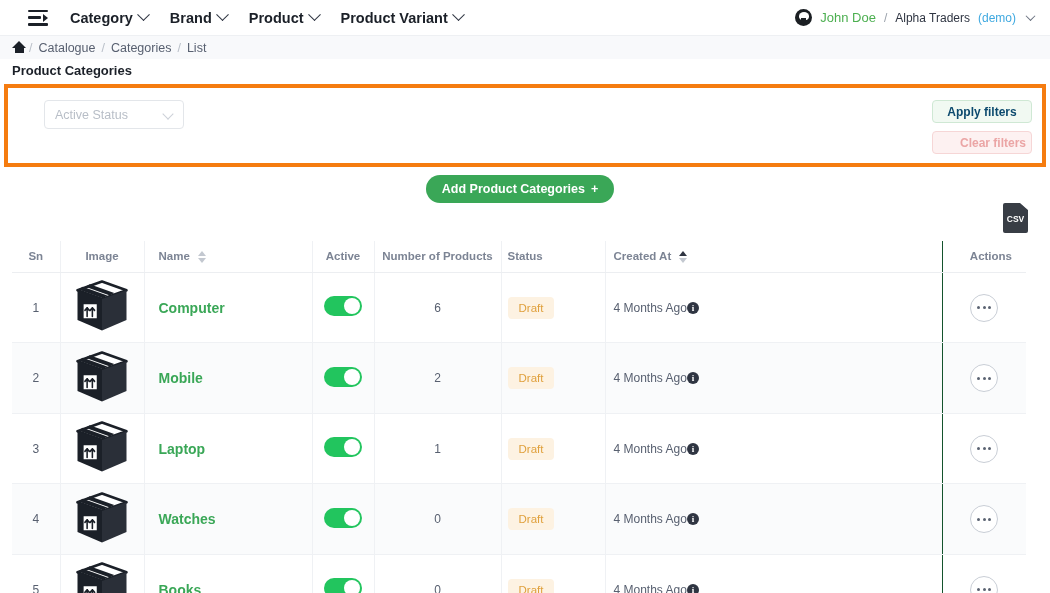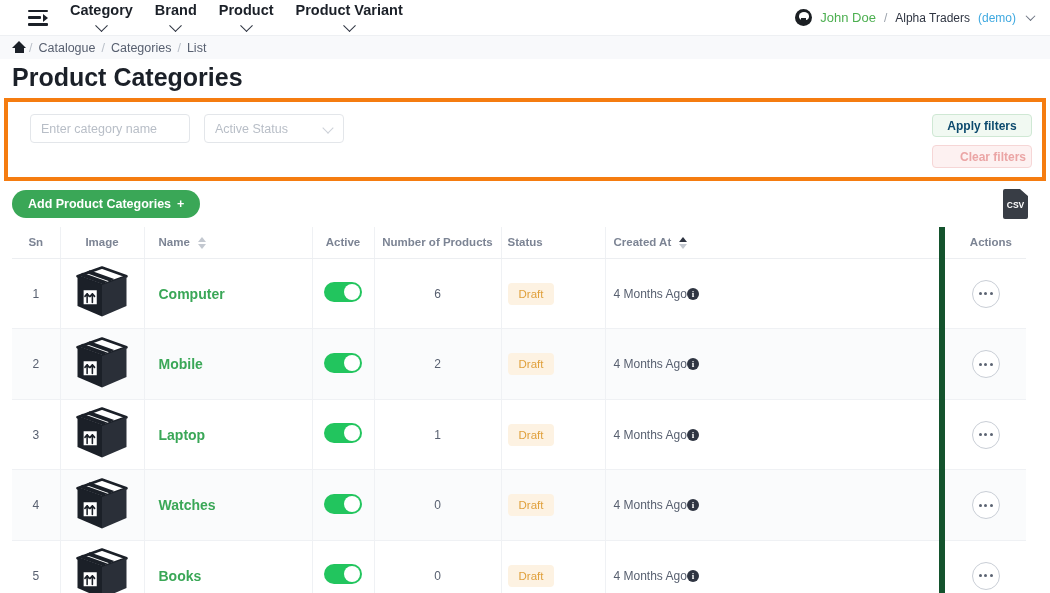--- a/index.html
+++ b/index.html
@@ -38,21 +38,21 @@
     position: absolute; right: 0; top: 4px;
     width: 0; height: 0;
     border-top: 4px solid transparent;
     border-bottom: 4px solid transparent;
     border-left: 5px solid #1b2028;
   }
   .nav-links { display: flex; align-items: center; gap: 22px; }
   .nav-item {
     display: flex; align-items: center; gap: 6px;
     font-size: 14.5px; font-weight: bold; color: #1b2028;
-    cursor: pointer; white-space: nowrap; flex-direction: column;
+    cursor: pointer; white-space: nowrap;
   }
   .chev {
     width: 9px; height: 9px;
     border-right: 1.6px solid #2f3542;
     border-bottom: 1.6px solid #2f3542;
     transform: rotate(45deg) translate(-2px,-2px);
     display: inline-block;
   }
   .nav-right {
     margin-left: auto; display: flex; align-items: center; gap: 8px;
@@ -97,21 +97,21 @@
   }
   .home-ico::after {
     content: ""; position: absolute; left: 2.5px; top: 6px;
     width: 9px; height: 6px; background: #1b2028;
   }
   .crumb { color: #586070; padding: 0 6px; cursor: pointer; }
   .crumb-div { color: #b9bfc8; }
   .crumb-last { color: #586070; padding: 0 6px; }
 
   .page-title {
-    font-size: 25px; font-weight: bold; color: #1b2028;
+    font-size: 13px; font-weight: bold; color: #1b2028;
     padding: 4px 0 6px 12px; background: #fff;
   }
 
   
   .filter-wrap {
     margin: 0 4px;
     border: 4px solid #f57c10;
     background: #ffffff;
     height: 83px;
     display: flex; align-items: flex-start;
@@ -145,21 +145,21 @@
     width: 100px; height: 23px; border-radius: 4px;
     font-size: 12px; font-weight: bold; cursor: pointer;
     display: flex; align-items: center; justify-content: center;
   }
   .btn-apply { background: #f1f9f2; border: 1px solid #cfe8d4; color: #0c4a6e; }
   .btn-clear { background: #fdf1f1; border: 1px solid #f6d6d6; color: #eba5a5; padding-left: 22px; }
 
   
   .actionbar {
     display: flex; align-items: center;
-    padding: 8px 22px 8px 12px; background: #fff;
+    padding: 8px 22px 8px 12px; background: #fff; flex-direction: column;
   }
   .btn-add {
     background: #3aa757; color: #fff;
     font-size: 12.5px; font-weight: bold;
     border: none; border-radius: 16px;
     padding: 7px 16px; cursor: pointer;
     display: flex; align-items: center; gap: 6px;
   }
   .csv-ico {
     margin-left: auto; width: 25px; height: 30px; position: relative;
@@ -209,21 +209,21 @@
     vertical-align: middle;
   }
   tbody tr:nth-child(even) { background: #fafbfc; }
   .c-sn   { width: 48px;  text-align: center; }
   .c-img  { width: 84px;  text-align: center; border-left: 1px solid #eff1f4; border-right: 1px solid #eff1f4; }
   .c-name { width: 168px; padding-left: 14px; }
   .c-act  { width: 62px;  text-align: center; border-left: 1px solid #eff1f4; }
   .c-num  { width: 127px; text-align: center; border-left: 1px solid #eff1f4; }
   .c-stat { width: 104px; text-align: left; border-left: 1px solid #eff1f4; }
   .c-date { padding-left: 8px; border-left: 1px solid #eff1f4; margin-left: 39px; }
-  .c-actions { width: 84px; text-align: center; border-left: 6px solid #14532d; }
+  .c-actions { width: 84px; text-align: center; border-left: 1px solid #14532d; }
 
   th.c-name { text-align: left; }
   th.c-date { text-align: left; }
   th.c-actions { text-align: right; padding-right: 14px; }
 
   
   .box-ico { width: 56px; height: 56px; display: inline-block; }
   .cat-name { color: #3aa757; font-size: 14px; font-weight: bold; cursor: pointer; }
 
   .toggle {
@@ -298,21 +298,20 @@
   <span class="crumb">Catalogue</span>
   <span class="crumb-div">/</span>
   <span class="crumb">Categories</span>
   <span class="crumb-div">/</span>
   <span class="crumb-last">List</span>
 </div>
 
 <div class="page-title">Product Categories</div>
 
 <div class="filter-wrap">
-  <input class="filter-input" type="text" placeholder="Enter category name" style="">
   <div class="filter-select">
     <span>Active Status</span>
     <span class="chev-g"></span>
   </div>
   <div class="filter-btns">
     <div class="btn-apply">Apply filters</div>
     <div class="btn-clear">Clear filters</div>
   </div>
 </div>
 

